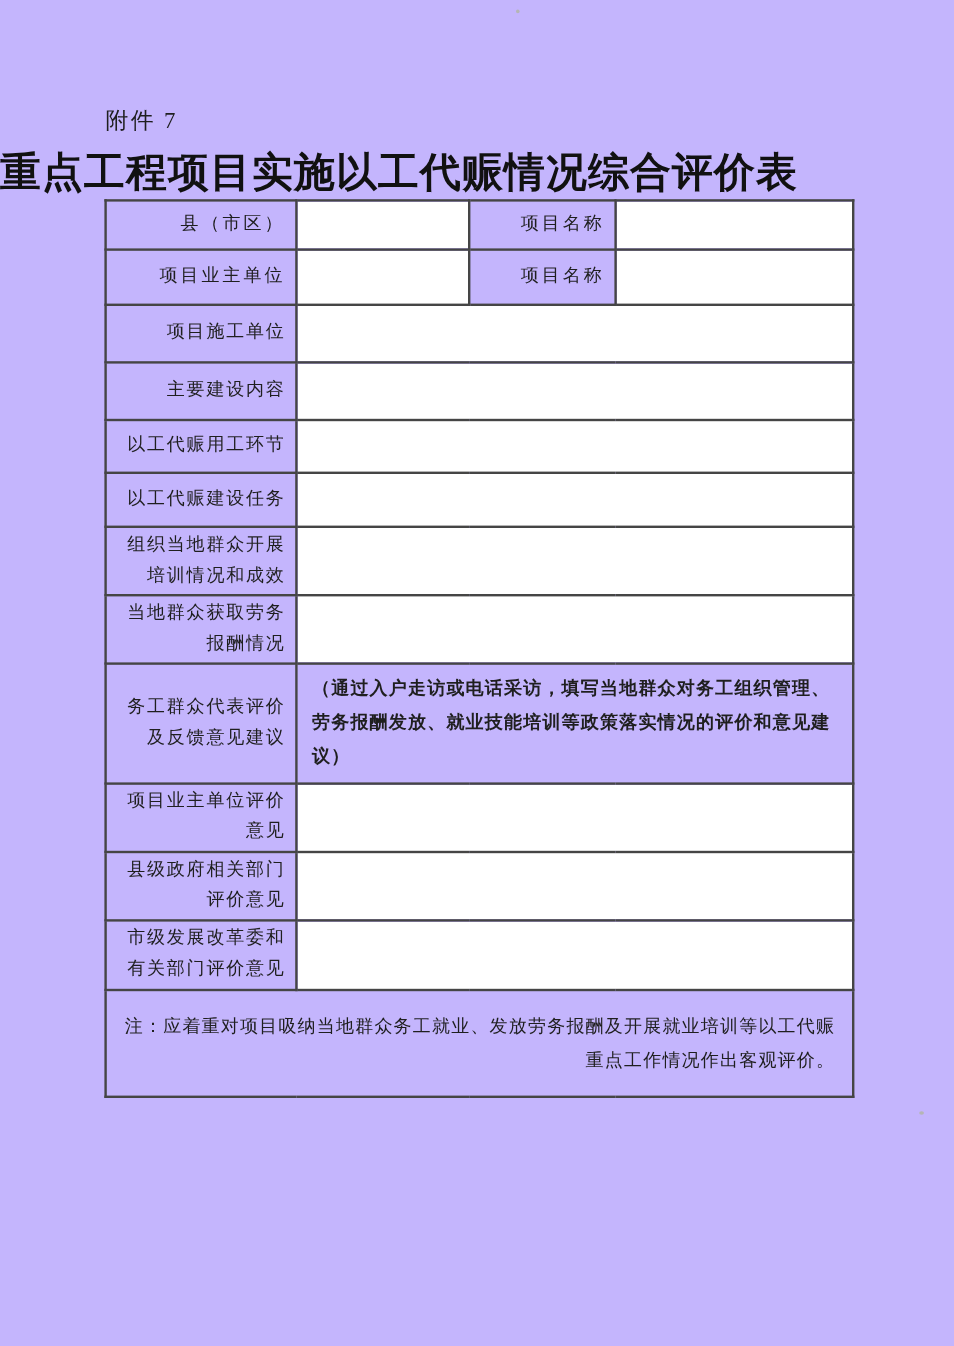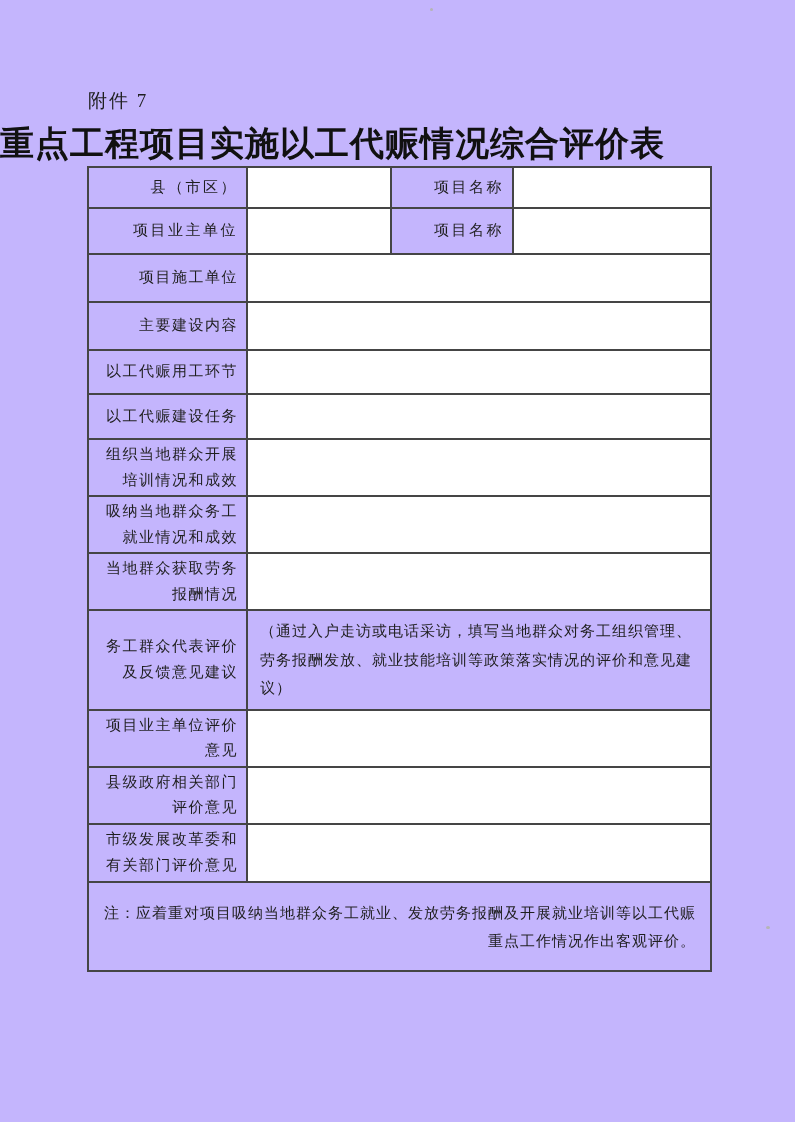--- a/index.html
+++ b/index.html
@@ -66,20 +66,21 @@
   }
 
   td.value-cell { background: #ffffff; }
 
   td.content-cell {
     text-align: left;
     letter-spacing: 1px;
     line-height: 1.9;
     padding: 6px 10px 6px 12px;
     word-break: break-all;
+    font-weight: bold;
   }
 
   td.note-cell {
     text-align: right;
     font-size: 15.5px;
     letter-spacing: 1px;
     line-height: 1.85;
     padding: 14px 14px 10px 14px;
     word-break: break-all;
     vertical-align: top;
@@ -138,24 +139,20 @@
     </tr>
     <tr style="height:45px">
       <td class="label-cell">以工代赈建设任务</td>
       <td class="value-cell" colspan="3"></td>
     </tr>
     <tr style="height:56px">
       <td class="label-cell">组织当地群众开展培训情况和成效</td>
       <td class="value-cell" colspan="3"></td>
     </tr>
     <tr style="height:57px">
-      <td class="label-cell">吸纳当地群众务工就业情况和成效</td>
-      <td class="value-cell" colspan="3"></td>
-    </tr>
-    <tr style="height:57px">
       <td class="label-cell">当地群众获取劳务报酬情况</td>
       <td class="value-cell" colspan="3"></td>
     </tr>
     <tr style="height:90px">
       <td class="label-cell">务工群众代表评价及反馈意见建议</td>
       <td class="content-cell" colspan="3">（通过入户走访或电话采访，填写当地群众对务工组织管理、劳务报酬发放、就业技能培训等政策落实情况的评价和意见建议）</td>
     </tr>
     <tr style="height:57px">
       <td class="label-cell">项目业主单位评价意见</td>
       <td class="value-cell" colspan="3"></td>

